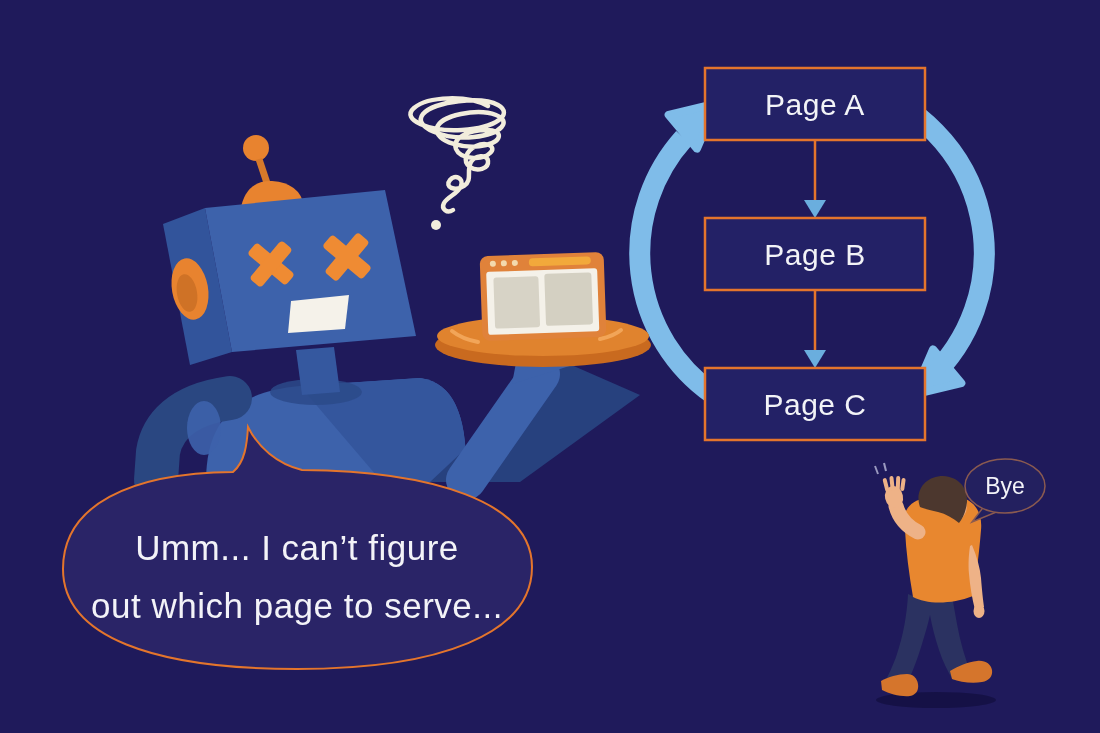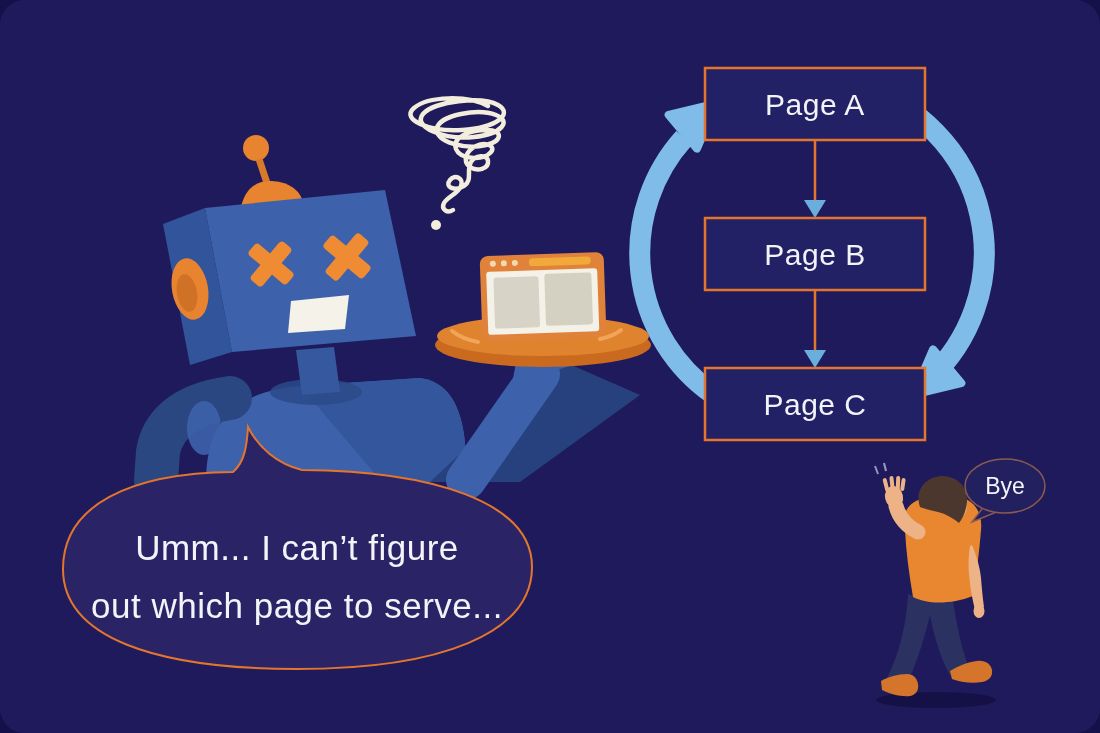--- a/index.html
+++ b/index.html
@@ -1,16 +1,16 @@
 <!DOCTYPE html>
 <html><head>
 <meta charset="utf-8">
 <style>
   html,body{margin:0;padding:0;background:#14104a;}
-  .stage{width:1100px;height:733px;position:relative;overflow:hidden;background:#1f1a5b;border-radius:25px;}
+  .stage{width:1100px;height:733px;position:relative;overflow:hidden;background:#1f1a5b;}
   svg{display:block;}
   text{font-family:"Liberation Sans","DejaVu Sans",sans-serif;}
   .node-label{font-size:30px;fill:#f2f3f7;letter-spacing:.5px;}
   .bubble-line{font-size:35px;fill:#f3f3f8;letter-spacing:.5px;}
   .bye-label{font-size:23px;fill:#f3f3f8;}
 </style>
 </head>
 <body>
 
 <div class="stage">

